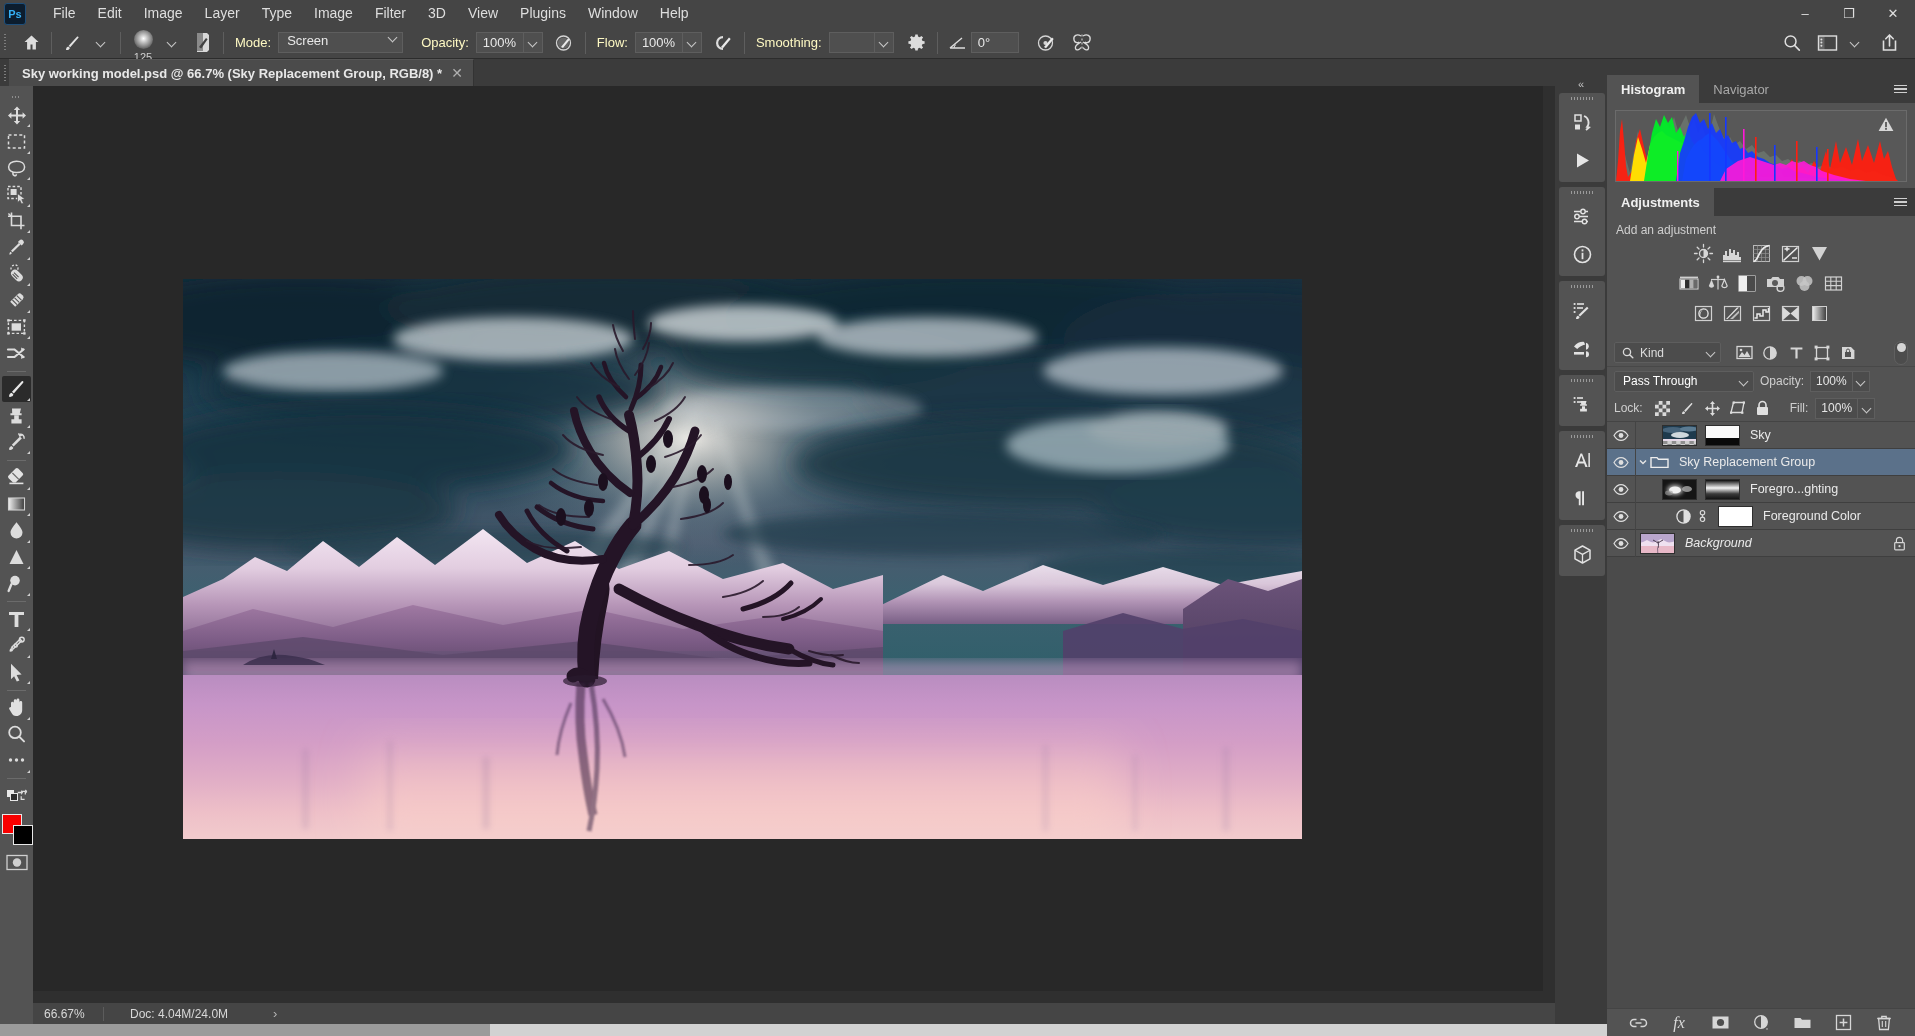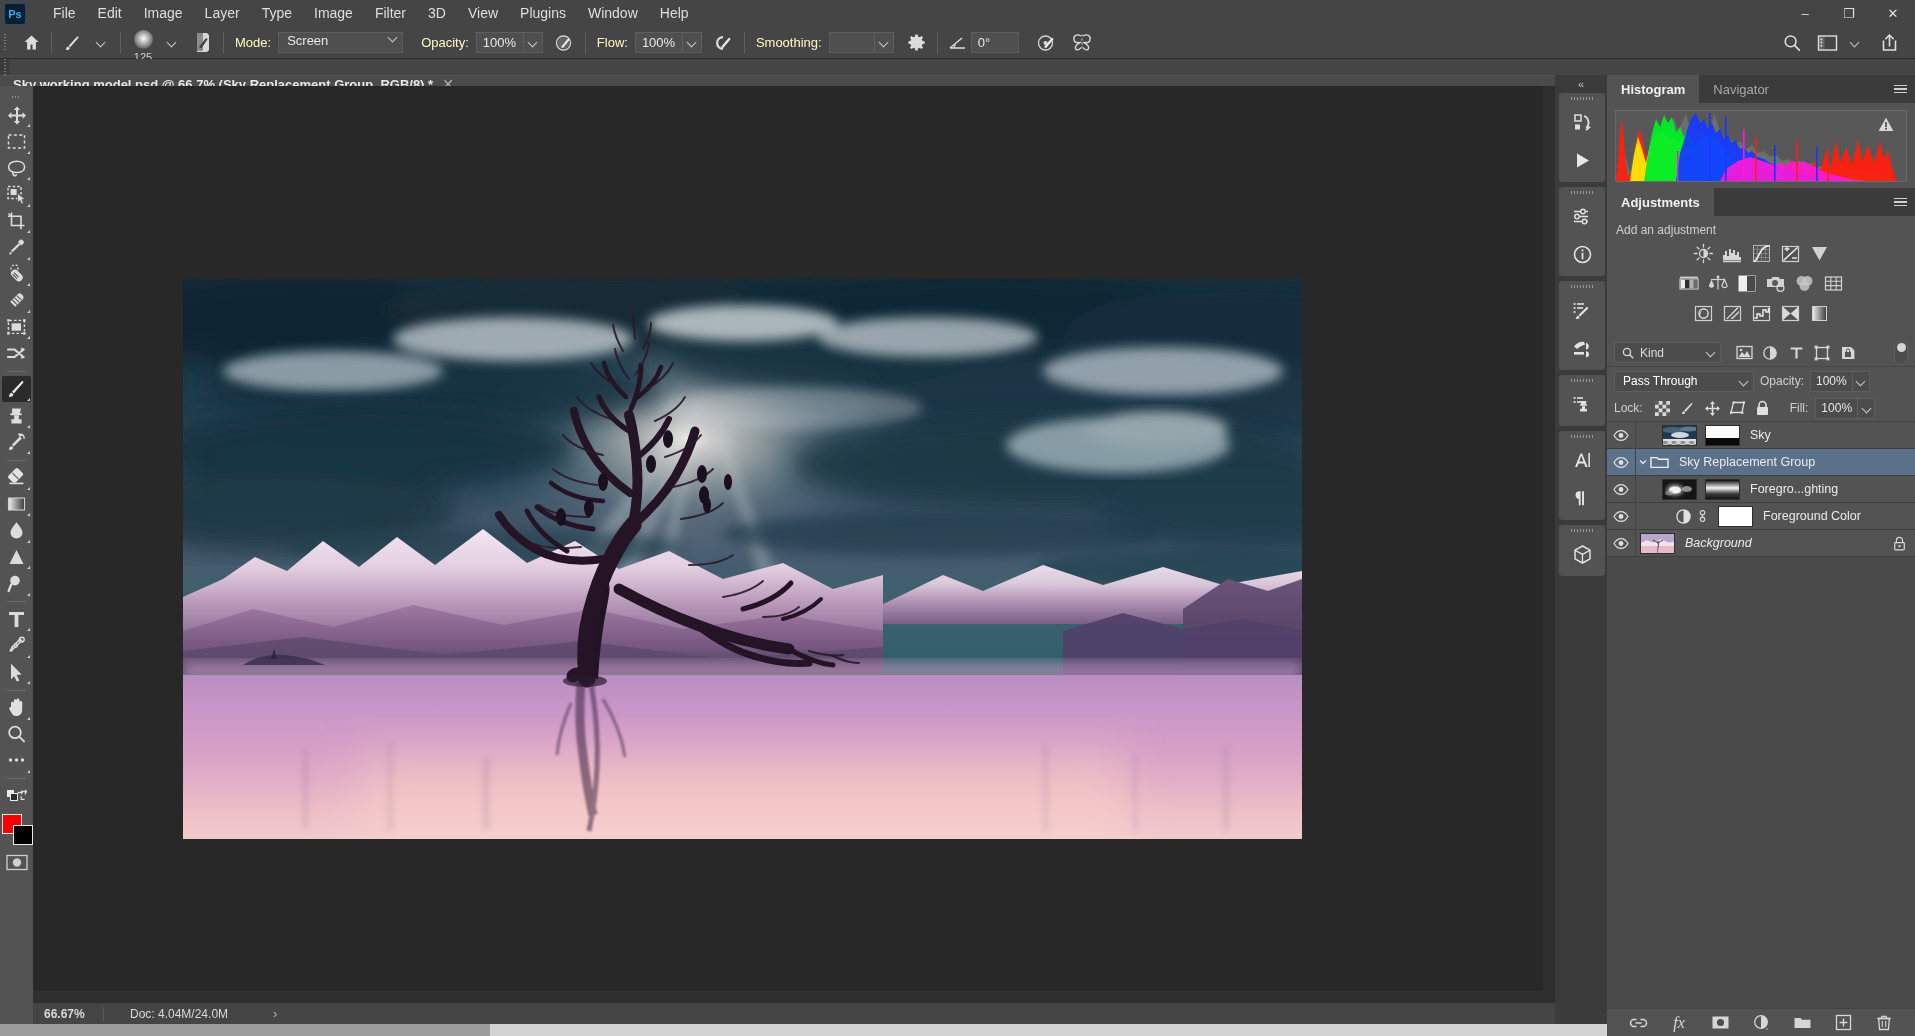--- a/index.html
+++ b/index.html
@@ -82,21 +82,21 @@
   .chev { width:9px; height:9px; position:relative; display:inline-block; }
   .chev:before {
     content:''; position:absolute; left:1px; top:1px;
     width:6px; height:6px; border-right:1.4px solid #c8c8c8; border-bottom:1.4px solid #c8c8c8;
     transform:rotate(45deg);
   }
 
   
   .tabbar {
     position:absolute; left:0; top:59px; width:1915px; height:27px;
-    background:#454545; display:flex; align-items:stretch;flex-direction:column;
+    background:#454545; display:flex; align-items:stretch;
   }
   .tabbar-grip { width:9px; display:flex; align-items:center; justify-content:center; background:#3b3b3b; }
   .tabbar-grip i { display:block; width:2px; height:16px;
     background:repeating-linear-gradient(to bottom,#7d7d7d 0 1px,transparent 1px 3px); }
   .doc-tab {
     display:flex; align-items:center; gap:9px;
     background:#4b4b4b; padding:0 10px 0 13px;
     font-size:13px; font-weight:bold; color:#e8e8e8;
     border-right:1px solid #333; border-top:1px solid #565656;
   }
@@ -151,21 +151,21 @@
   .scroll-h {
     position:absolute; left:0; bottom:0; height:12px; width:1522px; background:#2f2f2f;
   }
 
   
   .statusbar {
     position:absolute; left:33px; top:1003px; width:1522px; height:21px;
     background:#454545; display:flex; align-items:center;
     font-size:12px; color:#d8d8d8;
   }
-  .sb-zoom { width:70px; padding-left:11px;font-weight:bold; }
+  .sb-zoom { width:70px; padding-left:11px; }
   .sb-divider { width:1px; height:14px; background:#5c5c5c; }
   .sb-doc { padding-left:26px; }
   .sb-arrow { margin-left:45px; color:#b4b4b4; font-size:13px; }
   .bottom-strip { position:absolute; left:0; top:1024px; width:1915px; height:12px; background:#eaeaea; }
   .bottom-strip .gray { position:absolute; left:0; top:0; width:490px; height:12px; background:#9b9b9b; }
   .bottom-strip .gray2 { position:absolute; left:490px; top:0; width:1120px; height:12px; background:#d2d2d2; }
 
   
   .rail {
     position:absolute; left:1555px; top:75px; width:52px; height:949px;

